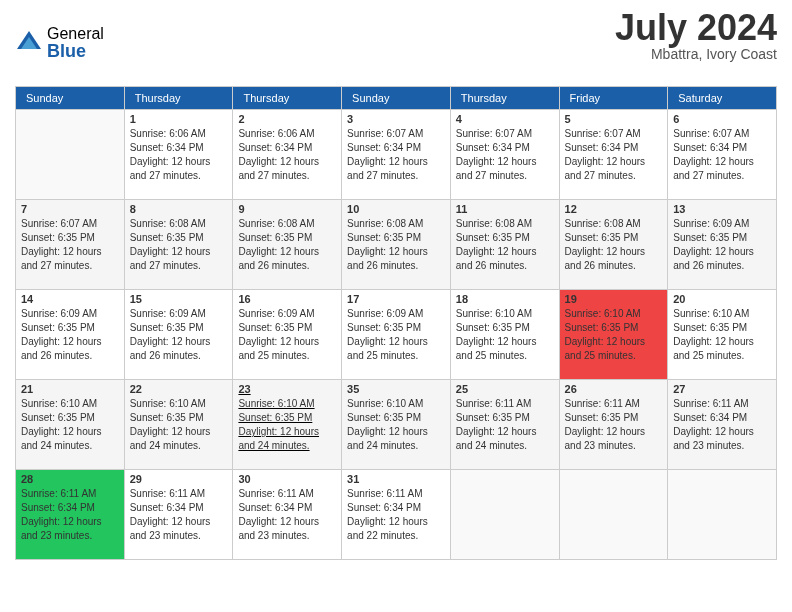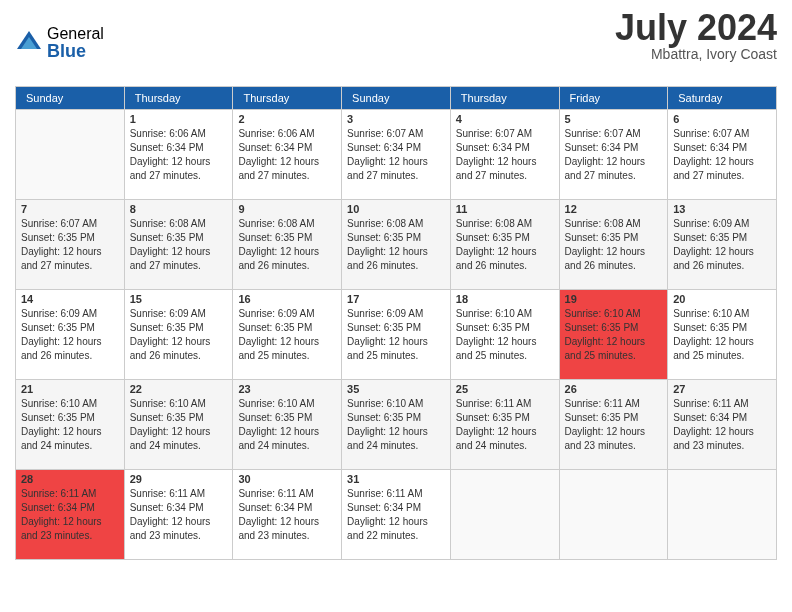--- a/index.html
+++ b/index.html
@@ -285,21 +285,21 @@
 Daylight: 12 hours
 and 24 minutes.</div>
           </td>
           <td style="background-color: rgb(245, 245, 245);">
             <div class="day-number">22</div>
             <div class="day-info" style="white-space: pre-line;">Sunrise: 6:10 AM
 Sunset: 6:35 PM
 Daylight: 12 hours
 and 24 minutes.</div>
           </td>
-          <td style="background-color: rgb(245, 245, 245);">
+          <td style="background-color: rgb(245, 245, 245); text-decoration: underline;">
             <div class="day-number">23</div>
             <div class="day-info" style="white-space: pre-line;">Sunrise: 6:10 AM
 Sunset: 6:35 PM
 Daylight: 12 hours
 and 24 minutes.</div>
           </td>
           <td style="background-color: rgb(245, 245, 245);">
             <div class="day-number">35</div>
             <div class="day-info" style="white-space: pre-line;">Sunrise: 6:10 AM
 Sunset: 6:35 PM
@@ -322,21 +322,21 @@
           </td>
           <td style="background-color: rgb(245, 245, 245);">
             <div class="day-number">27</div>
             <div class="day-info" style="white-space: pre-line;">Sunrise: 6:11 AM
 Sunset: 6:34 PM
 Daylight: 12 hours
 and 23 minutes.</div>
           </td>
         </tr>
         <tr>
-          <td style="background-color: #ef4444;">
+          <td style="background-color: #22c55e;">
             <div class="day-number">28</div>
             <div class="day-info" style="white-space: pre-line;">Sunrise: 6:11 AM
 Sunset: 6:34 PM
 Daylight: 12 hours
 and 23 minutes.</div>
           </td>
           <td style="background-color: rgb(255, 255, 255);">
             <div class="day-number">29</div>
             <div class="day-info" style="white-space: pre-line;">Sunrise: 6:11 AM
 Sunset: 6:34 PM

